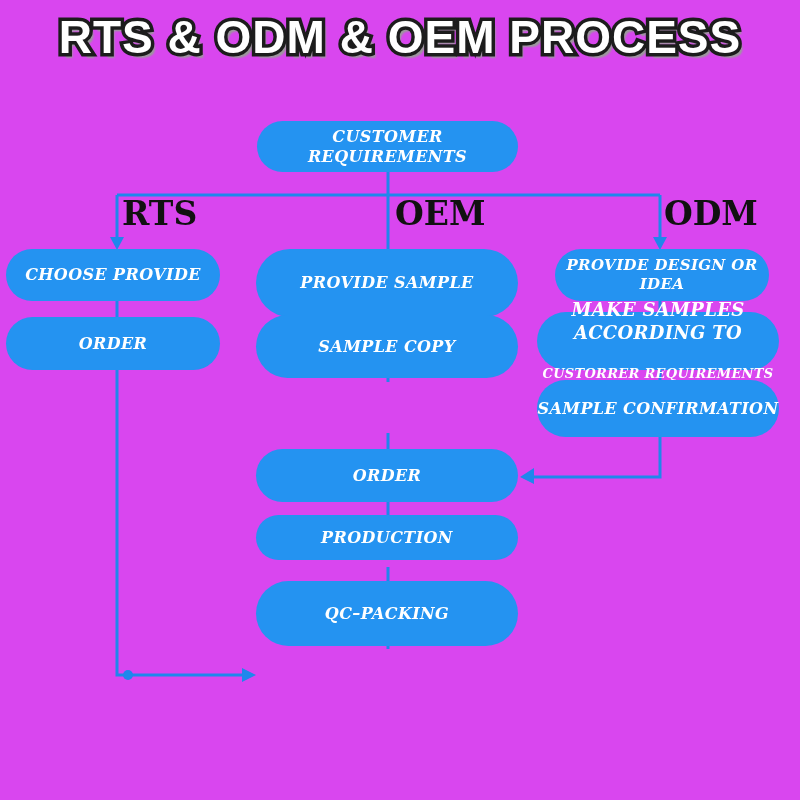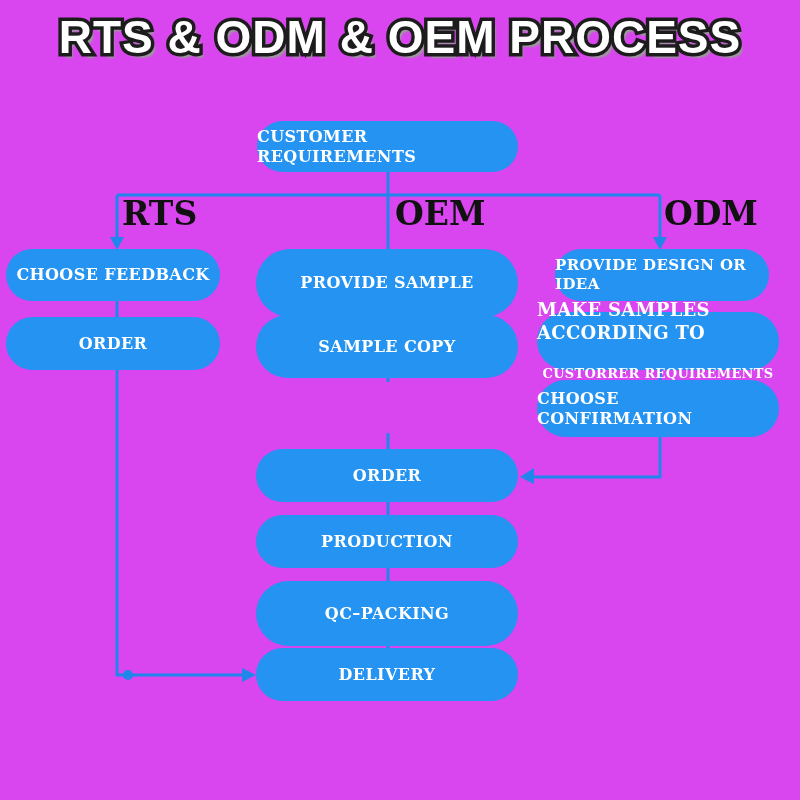--- a/index.html
+++ b/index.html
@@ -13,22 +13,22 @@
   .title-stroke{color:#1c1c1c;-webkit-text-stroke:7px #1c1c1c;
                 text-shadow:4px 5px 2px #9a9a9a;}
   .title-fill{color:#ffffff;}
   
   .wires{position:absolute;left:0;top:0;width:800px;height:800px;}
   .wires path{stroke:#1F87EC;stroke-width:3;fill:none;}
   .wires polygon,.wires circle{fill:#1F87EC;stroke:none;}
   
   .node{position:absolute;background:#2493F1;border-radius:999px;
         display:flex;flex-direction:column;align-items:center;justify-content:center;
-        color:#ffffff;font-weight:700;text-align:left;
-        font-size:16px;letter-spacing:0.4px;line-height:1.25;}
+        color:#ffffff;font-weight:700;text-align:center;
+        font-size:16px;letter-spacing:0.4px;line-height:1.25;font-style:italic;}
   .node.small{font-size:15px;}
   .node .l2{font-size:13px;letter-spacing:0.3px;display:block;margin-top:22px;}
   .node .l1{font-size:18px;letter-spacing:0.3px;display:block;}
   
   .branch-label{position:absolute;color:#111111;font-family:"DejaVu Serif", serif;
                 font-weight:700;font-size:33px;line-height:1;white-space:nowrap;}
 </style>
 </head>
 <body>
 
@@ -65,30 +65,29 @@
     <path d="M660 436 V477 H534"></path>
     <polygon points="534,468 534,484 520,477"></polygon>
   </svg>
 
   <div class="branch-label" style="left:122px;top:197px;">RTS</div>
   <div class="branch-label" style="left:664px;top:197px;">ODM</div>
   <div class="branch-label" style="left:395px;top:197px;">OEM</div>
 
   <div class="node" style="left:257px;top:121px;width:261px;height:51px;">CUSTOMER REQUIREMENTS</div>
 
-  <div class="node" style="left:6px;top:249px;width:214px;height:52px;">CHOOSE FEEDBACK</div>
+  <div class="node" style="left:6px;top:249px;width:214px;height:52px;">CHOOSE PROVIDE</div>
   <div class="node" style="left:6px;top:317px;width:214px;height:53px;">ORDER</div>
 
   <div class="node" style="left:256px;top:249px;width:262px;height:68px;">PROVIDE SAMPLE</div>
   <div class="node" style="left:256px;top:315px;width:262px;height:63px;">SAMPLE COPY</div>
   <div class="node" style="left:256px;top:449px;width:262px;height:53px;">ORDER</div>
-  <div class="node" style="left:256px;top:515px;width:262px;height:53px;">PRODUCTION</div>
+  <div class="node" style="left:256px;top:515px;width:262px;height:45px;">PRODUCTION</div>
   <div class="node" style="left:256px;top:581px;width:262px;height:65px;">QC–PACKING</div>
-  <div class="node" style="left:256px;top:648px;width:262px;height:53px;">DELIVERY</div>
 
   <div class="node small" style="left:555px;top:249px;width:214px;height:52px;">PROVIDE DESIGN OR IDEA</div>
   <div class="node" style="left:537px;top:312px;width:242px;height:58px;">
     <span class="l1">MAKE SAMPLES ACCORDING TO</span>
     <span class="l2">CUSTORRER REQUIREMENTS</span>
   </div>
-  <div class="node" style="left:537px;top:380px;width:242px;height:57px;">CHOOSE CONFIRMATION</div>
+  <div class="node" style="left:537px;top:380px;width:242px;height:57px;">SAMPLE CONFIRMATION</div>
 
 </div>
 
 </body></html>

